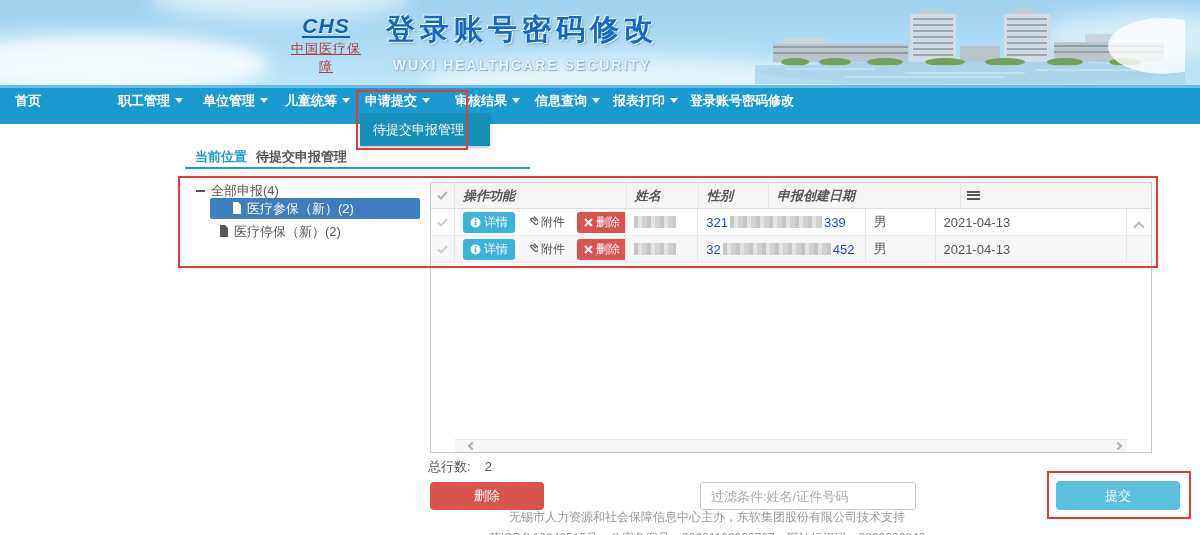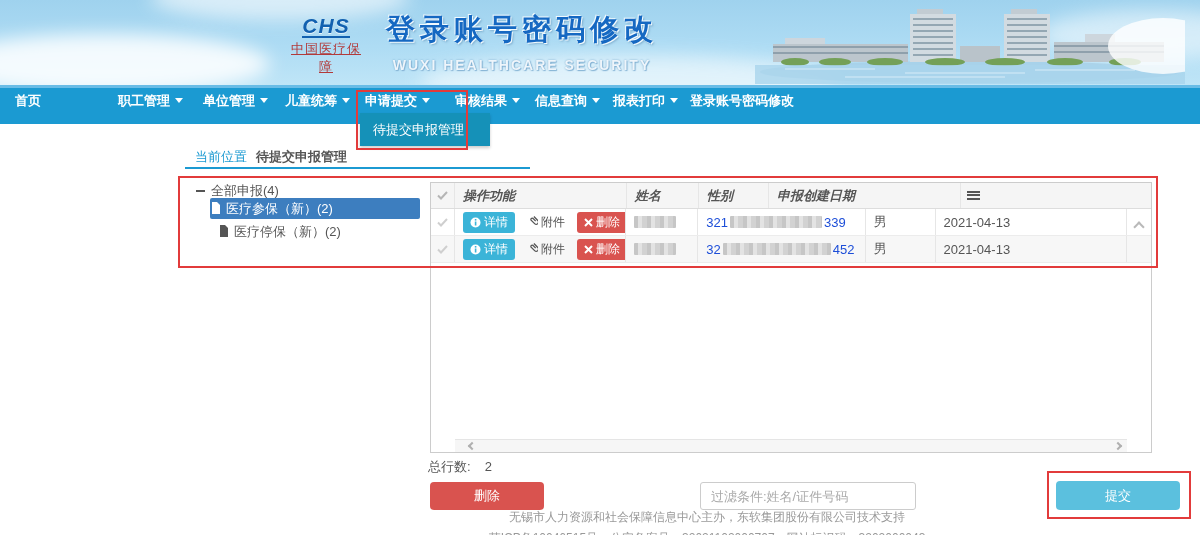--- a/index.html
+++ b/index.html
@@ -36,30 +36,30 @@
   .nav-item { position:absolute; top:0; height:25px; line-height:25px; color:#fff; font-size:13px; font-weight:bold;
     cursor:pointer; white-space:nowrap; }
   .caret { display:inline-block; width:0; height:0; margin-left:5px; vertical-align:2px;
     border-left:4px solid transparent; border-right:4px solid transparent; border-top:5px solid #fff; }
 
   .dropdown-panel { position:absolute; left:360px; top:113px; width:130px; height:33px; background:#1591b8;
     box-shadow:0 2px 3px rgba(0,0,0,.2); }
   .dropdown-item { height:33px; line-height:33px; padding-left:13px; color:#fff; font-size:13px; cursor:pointer; }
 
   
-  .crumb-label { position:absolute; left:195px; top:148px; font-size:13px; font-weight:normal; color:#1b9ad2; }
+  .crumb-label { position:absolute; left:195px; top:148px; font-size:13px; font-weight:bold; color:#1b9ad2; }
   .crumb-current { position:absolute; left:256px; top:148px; font-size:13px; font-weight:bold; color:#555; }
   .crumb-line { position:absolute; left:185px; top:167px; width:345px; height:2px; background:#1b9ad2; }
 
   
   .tree-root { position:absolute; left:196px; top:182px; font-size:13px; color:#555; cursor:pointer; }
   .collapse-icon { display:inline-block; width:9px; height:2px; background:#555; vertical-align:3px; margin-right:6px; }
   .tree-item { position:absolute; font-size:13px; cursor:pointer; white-space:nowrap; }
   .tree-item.selected { left:210px; top:198px; width:210px; height:21px; line-height:21px; background:#3d7ebf;
-    color:#fff; padding-left:1px; border-radius:2px; }
+    color:#fff; padding-left:22px; border-radius:2px; }
   .tree-item.plain { left:219px; top:223px; color:#555; }
   .file-icon { display:inline-block; margin-right:5px; vertical-align:-1px; }
 
   
   .data-table { position:absolute; left:430px; top:182px; width:722px; height:271px; background:#fff;
     border:1px solid #ccc; }
   .t-head { display:flex; height:26px; background:#f5f5f5; border-bottom:1px solid #ddd; }
   .t-row { display:flex; height:27px; border-bottom:1px solid #ececec; background:#fff; }
   .t-row.alt { background:#f7f7f7; }
   .cell { display:flex; align-items:center; padding-left:8px; font-size:13px; color:#555; overflow:hidden;

